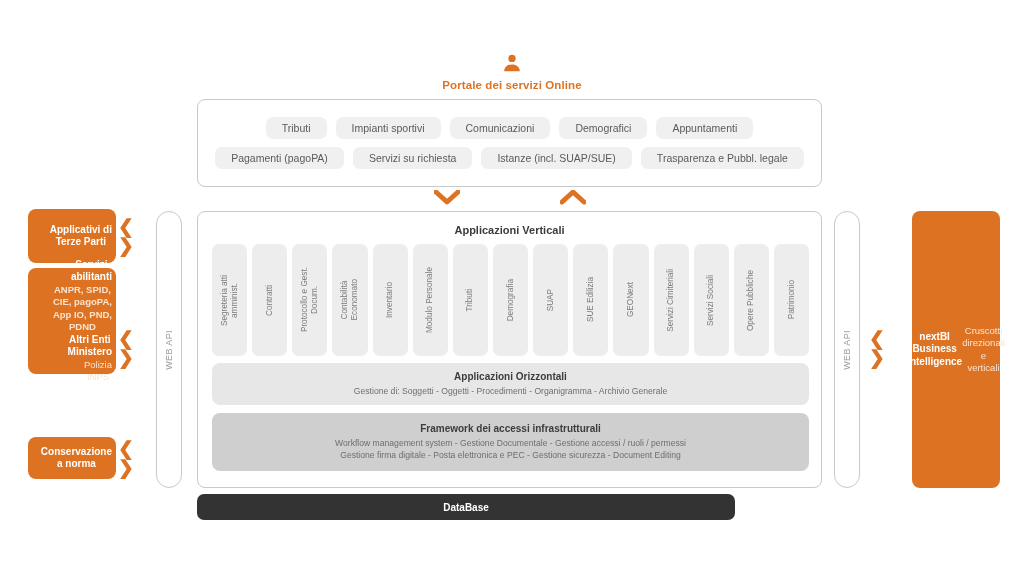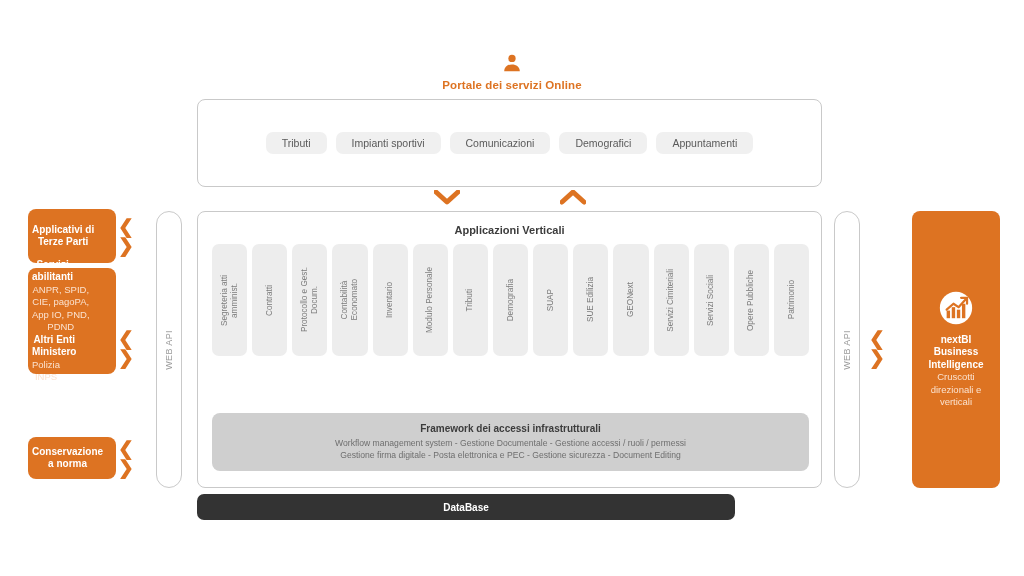--- a/index.html
+++ b/index.html
@@ -112,21 +112,21 @@
     font-size: 9px; color: #9b9b9b; letter-spacing: .4px;
   }
   #webapi-left  { left: 156px; }
   #webapi-right { left: 834px; }
 
   
   .obox {
     position: absolute; left: 28px; width: 88px;
     background: #DD7322; border-radius: 8px;
     display: flex; flex-direction: column;
-    align-items: flex-start; justify-content: center;
+    align-items: flex-end; justify-content: center;
     text-align: center; color: #fff;
     padding: 6px 4px;
   }
   #obox-terze   { top: 209px; height: 54px; }
   #obox-servizi { top: 268px; height: 106px; }
   #obox-conserv { top: 437px; height: 42px; }
   .obox-strong { font-size: 10px; font-weight: bold; line-height: 12.5px; }
   .obox-light  { font-size: 9.5px; font-weight: normal; line-height: 12.5px; color:#fbe2cf; }
   .obox-gap    { height: 8px; }
 
@@ -140,21 +140,21 @@
   #conn-terze   { left: 118px; top: 225px; }
   #conn-servizi { left: 118px; top: 337px; }
   #conn-conserv { left: 118px; top: 447px; }
   #conn-right   { left: 869px; top: 337px; }
 
   
   #nextbi-panel {
     position: absolute; left: 912px; top: 211px;
     width: 88px; height: 277px;
     background: #DD7322; border-radius: 8px;
-    display: flex; flex-direction: column;
+    display: flex; flex-direction: row;
     align-items: center; justify-content: center;
     text-align: center; color: #fff; padding: 8px 6px;
   }
   #nextbi-icon { width: 34px; height: 34px; margin-bottom: 9px; display:block; }
   #nextbi-name { font-size: 10px; font-weight: bold; line-height: 12.5px; }
   #nextbi-desc { font-size: 9.5px; line-height: 12.5px; color: #fbe2cf; }
 </style>
 </head>
 <body>
 
@@ -169,20 +169,26 @@
   </div>
 
   <div id="portal-card">
     <div class="pill-row">
       <div class="pill">Tributi</div>
       <div class="pill">Impianti sportivi</div>
       <div class="pill">Comunicazioni</div>
       <div class="pill">Demografici</div>
       <div class="pill">Appuntamenti</div>
     </div>
+    <div class="pill-row">
+      <div class="pill">Pagamenti (pagoPA)</div>
+      <div class="pill">Servizi su richiesta</div>
+      <div class="pill">Istanze (incl. SUAP/SUE)</div>
+      <div class="pill">Trasparenza e Pubbl. legale</div>
+    </div>
   </div>
 
   <div id="chevrons">
     <svg class="chev" viewBox="0 0 26 15">
       <path d="M2 2 L13 12 L24 2" stroke="#DD7322" stroke-width="5" fill="none" stroke-linecap="round" stroke-linejoin="round"></path>
     </svg>
     <svg class="chev" viewBox="0 0 26 15">
       <path d="M2 12 L13 2 L24 12" stroke="#DD7322" stroke-width="5" fill="none" stroke-linecap="round" stroke-linejoin="round"></path>
     </svg>
   </div>
@@ -234,20 +240,24 @@
           <span>Servizi Sociali</span>
         </div>
       <div class="vapp">
           <span>Opere Pubbliche</span>
         </div>
       <div class="vapp">
           <span>Patrimonio</span>
         </div>
     </div>
 
+    <div class="band" id="band-orizzontali">
+      <div class="band-title">Applicazioni Orizzontali</div>
+      <div class="band-sub">Gestione di: Soggetti - Oggetti - Procedimenti - Organigramma - Archivio Generale</div>
+    </div>
 
     <div class="band" id="band-framework">
       <div class="band-title">Framework dei accessi infrastrutturali</div>
       <div class="band-sub">Workflow management system - Gestione Documentale - Gestione accessi / ruoli / permessi</div>
       <div class="band-sub">Gestione firma digitale - Posta elettronica e PEC - Gestione sicurezza - Document Editing</div>
     </div>
   </div>
 
   <div id="database-bar">
     <span>DataBase</span>
@@ -262,21 +272,21 @@
 
   <div class="obox" id="obox-terze">
     <div class="obox-strong" style="white-space: pre-line;">Applicativi di
 Terze Parti</div>
   </div>
   <div class="connector" id="conn-terze">❮ ❯</div>
 
   <div class="obox" id="obox-servizi">
     <div class="obox-strong" style="white-space: pre-line;">Servizi
 abilitanti</div>
-    <div class="obox-light" style="white-space: pre-line;">ANPR, SPID,
+    <div class="obox-light" style="white-space: pre-line; font-weight: bold;">ANPR, SPID,
 CIE, pagoPA,
 App IO, PND,
 PDND</div>
     <div class="obox-gap"></div>
     <div class="obox-strong" style="white-space: pre-line;">Altri Enti
 Ministero</div>
     <div class="obox-light" style="white-space: pre-line;">Polizia
 INPS</div>
   </div>
   <div class="connector" id="conn-servizi">❮ ❯</div>

